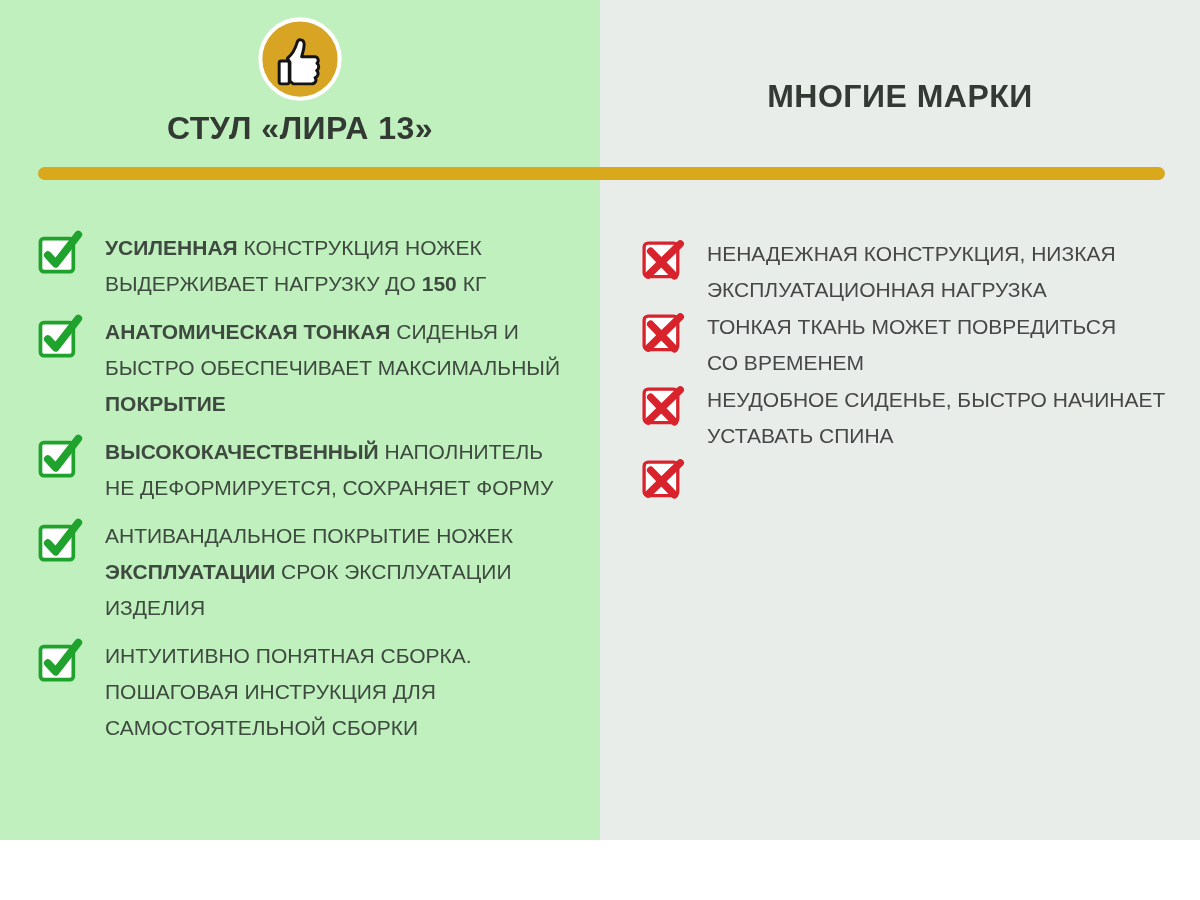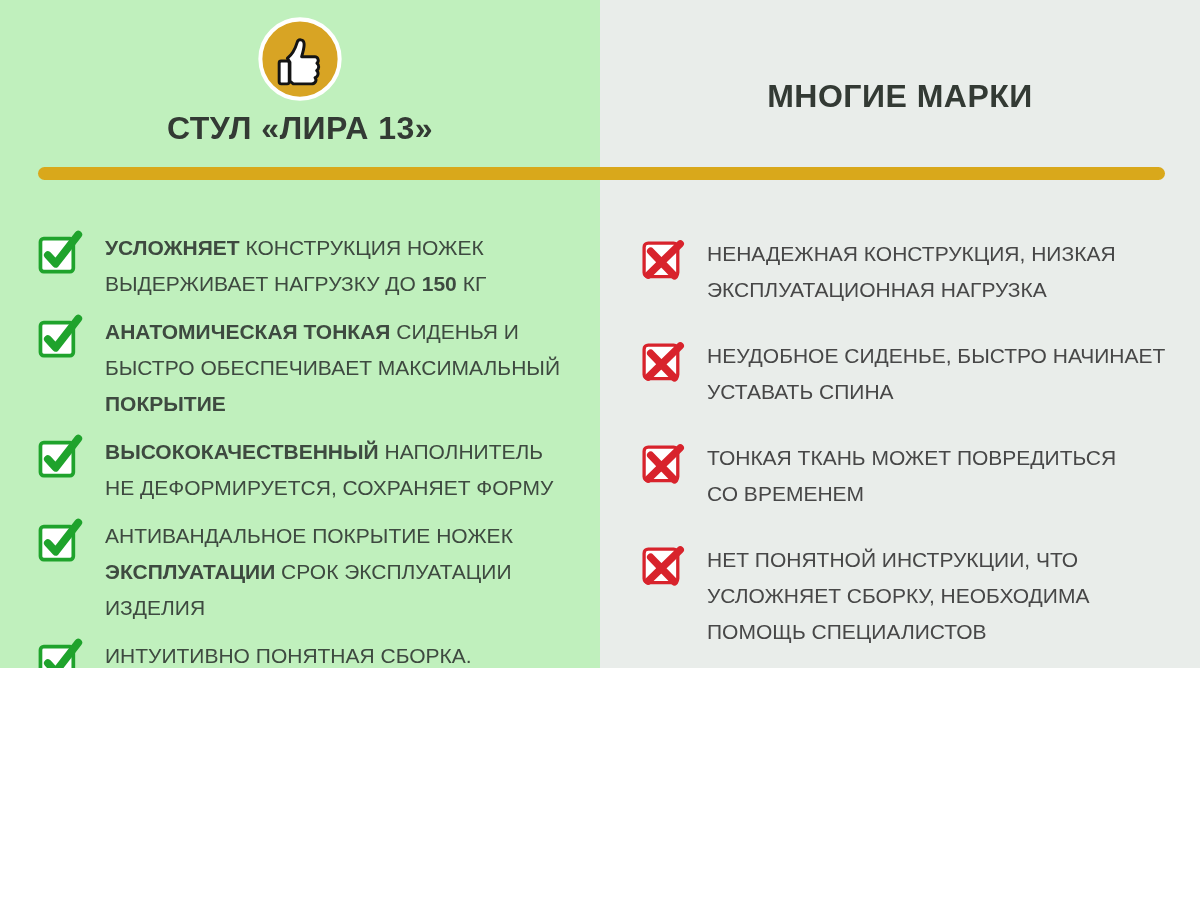--- a/index.html
+++ b/index.html
@@ -2,21 +2,21 @@
 <html style="--left-bg: #c0f0bd; --right-bg: #e9edea; --gold: #d9a81b; --badge-gold: #d8a424; --green: #1fa32c; --red: #d8232c; --title-color: #333a34; --left-text-color: #3e4a40; --right-text-color: #474747;"><head>
 <meta charset="utf-8">
 <style>
   html, body { margin: 0; padding: 0; }
   body {
     font-family: "Liberation Sans", sans-serif;
     width: 1200px; height: 900px;
   }
   .canvas {
     position: relative;
-    width: 1200px; height: 668px;
+    width: 1200px; height: 840px;
     overflow: hidden;
     background: var(--right-bg, #e9edea);
   }
   .half-left {
     position: absolute; left: 0; top: 0;
     width: 600px; height: 900px;
     background: var(--left-bg, #c0f0bd);
   }
   .half-right {
     position: absolute; left: 600px; top: 0;
@@ -49,21 +49,21 @@
   }
   .list {
     position: absolute;
     display: flex; flex-direction: column;
   }
   .list-left {
     left: 38px; top: 230px; width: 545px; gap: 12px;
     color: var(--left-text-color, #3e4a40);
   }
   .list-right {
-    left: 640px; top: 236px; width: 540px; gap: 30px;
+    left: 640px; top: 236px; width: 540px; gap: 1px;
     color: var(--right-text-color, #474747);
   }
   .row { display: flex; align-items: flex-start; gap: 21px; }
   .mark { flex: 0 0 46px; width: 46px; height: 46px; margin-top: -2px; }
   .mark svg { display: block; width: 46px; height: 46px; overflow: visible; }
   .itext {
     margin: 0;
     font-size: 21px;
     line-height: 36px;
     white-space: pre-line;
@@ -104,21 +104,21 @@
   <div class="divider"></div>
 
   <div class="list list-left">
       <div class="row">
   <span class="mark">
     <svg viewBox="0 0 56 56" xmlns="http://www.w3.org/2000/svg">
       <rect x="3" y="13" width="40" height="40" rx="4" fill="#ffffff" stroke="var(--green, #1fa32c)" stroke-width="4.5"></rect>
       <path d="M12 33 L21.5 43.5 L49 8" fill="none" stroke="var(--green, #1fa32c)" stroke-width="9.5" stroke-linecap="round" stroke-linejoin="round"></path>
     </svg>
   </span>
-<p class="itext"><span class="b">УСЛОЖНЯЕТ</span><span> КОНСТРУКЦИЯ НОЖЕК
+<p class="itext"><span class="b">УСИЛЕННАЯ</span><span> КОНСТРУКЦИЯ НОЖЕК
 ВЫДЕРЖИВАЕТ НАГРУЗКУ ДО </span><span class="b">150</span><span> КГ</span></p>
       </div>
       <div class="row">
   <span class="mark">
     <svg viewBox="0 0 56 56" xmlns="http://www.w3.org/2000/svg">
       <rect x="3" y="13" width="40" height="40" rx="4" fill="#ffffff" stroke="var(--green, #1fa32c)" stroke-width="4.5"></rect>
       <path d="M12 33 L21.5 43.5 L49 8" fill="none" stroke="var(--green, #1fa32c)" stroke-width="9.5" stroke-linecap="round" stroke-linejoin="round"></path>
     </svg>
   </span>
 <p class="itext"><span class="b">АНАТОМИЧЕСКАЯ ТОНКАЯ</span><span> СИДЕНЬЯ И
@@ -170,39 +170,36 @@
 <p class="itext"><span>НЕНАДЕЖНАЯ КОНСТРУКЦИЯ, НИЗКАЯ
 ЭКСПЛУАТАЦИОННАЯ НАГРУЗКА</span></p>
       </div>
       <div class="row">
   <span class="mark">
     <svg viewBox="0 0 56 56" xmlns="http://www.w3.org/2000/svg">
       <rect x="5" y="11" width="41" height="41" rx="5" fill="#ffffff" stroke="var(--red, #d8232c)" stroke-width="4"></rect>
       <path d="M13 21 L42 51 M49 12 L10 50" fill="none" stroke="var(--red, #d8232c)" stroke-width="9" stroke-linecap="round"></path>
     </svg>
   </span>
+<p class="itext"><span>ТОНКАЯ ТКАНЬ МОЖЕТ ПОВРЕДИТЬСЯ
+СО ВРЕМЕНЕМ</span></p>
+      </div>
+      <div class="row">
+  <span class="mark">
+    <svg viewBox="0 0 56 56" xmlns="http://www.w3.org/2000/svg">
+      <rect x="5" y="11" width="41" height="41" rx="5" fill="#ffffff" stroke="var(--red, #d8232c)" stroke-width="4"></rect>
+      <path d="M13 21 L42 51 M49 12 L10 50" fill="none" stroke="var(--red, #d8232c)" stroke-width="9" stroke-linecap="round"></path>
+    </svg>
+  </span>
 <p class="itext"><span>НЕУДОБНОЕ СИДЕНЬЕ, БЫСТРО НАЧИНАЕТ
 УСТАВАТЬ СПИНА</span></p>
       </div>
       <div class="row">
   <span class="mark">
     <svg viewBox="0 0 56 56" xmlns="http://www.w3.org/2000/svg">
       <rect x="5" y="11" width="41" height="41" rx="5" fill="#ffffff" stroke="var(--red, #d8232c)" stroke-width="4"></rect>
       <path d="M13 21 L42 51 M49 12 L10 50" fill="none" stroke="var(--red, #d8232c)" stroke-width="9" stroke-linecap="round"></path>
     </svg>
   </span>
-<p class="itext"><span>ТОНКАЯ ТКАНЬ МОЖЕТ ПОВРЕДИТЬСЯ
-СО ВРЕМЕНЕМ</span></p>
-      </div>
-      <div class="row">
-  <span class="mark">
-    <svg viewBox="0 0 56 56" xmlns="http://www.w3.org/2000/svg">
-      <rect x="5" y="11" width="41" height="41" rx="5" fill="#ffffff" stroke="var(--red, #d8232c)" stroke-width="4"></rect>
-      <path d="M13 21 L42 51 M49 12 L10 50" fill="none" stroke="var(--red, #d8232c)" stroke-width="9" stroke-linecap="round"></path>
-    </svg>
-  </span>
-<p class="itext"><span>НЕТ ПОНЯТНОЙ ИНСТРУКЦИИ, ЧТО
-УСЛОЖНЯЕТ СБОРКУ, НЕОБХОДИМА
-ПОМОЩЬ СПЕЦИАЛИСТОВ</span></p>
       </div>
     </div>
 
 </div>
 
 </body></html>

